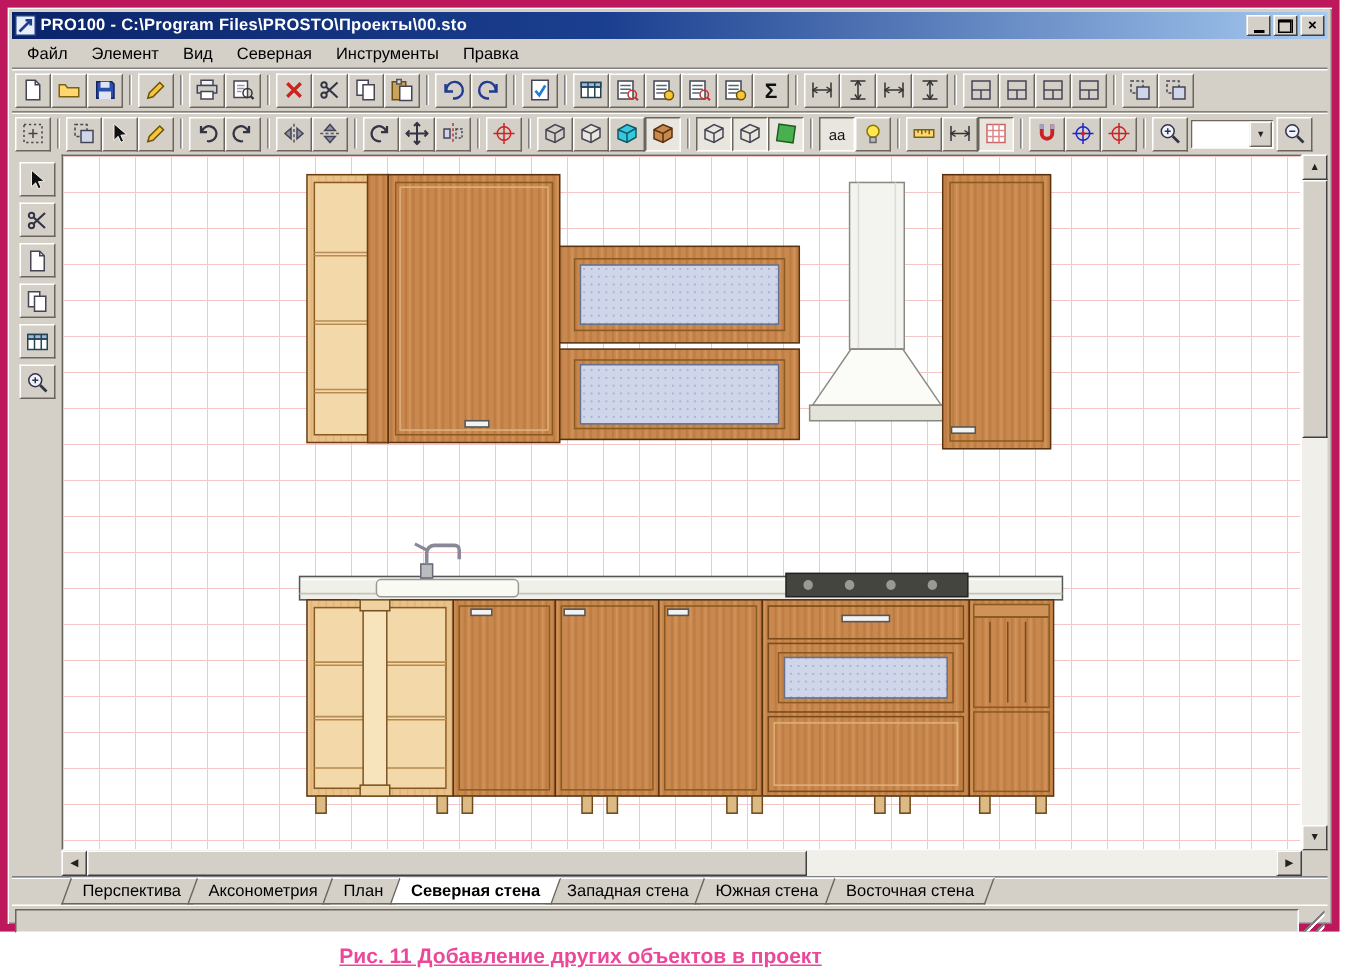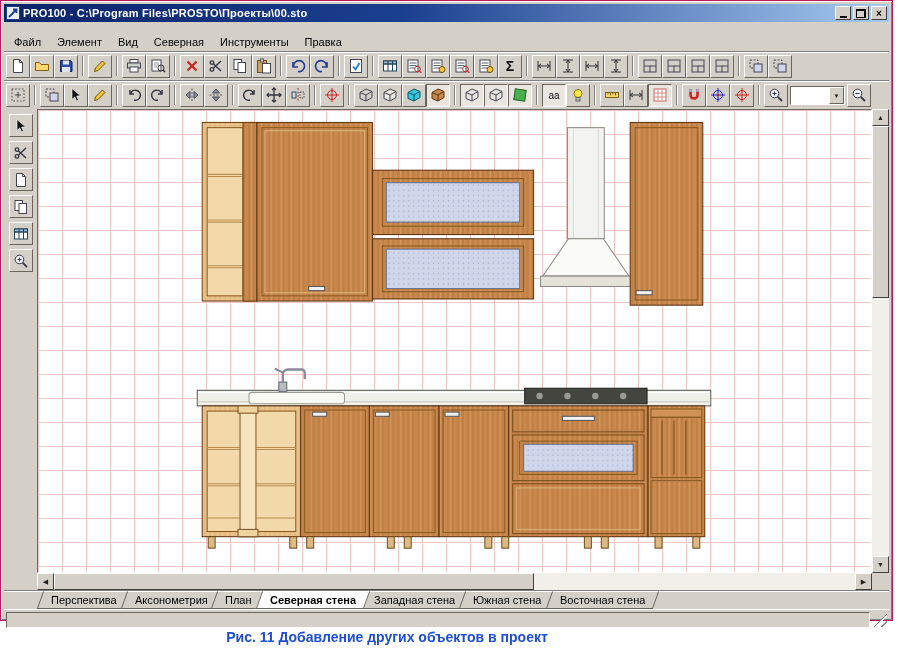--- a/index.html
+++ b/index.html
@@ -1,33 +1,33 @@
 <!DOCTYPE html>
 <html><head>
 <meta charset="utf-8">
 <style>
 *{box-sizing:border-box;margin:0;padding:0;}
 html,body{width:897px;height:651px;background:#fff;font-family:"Liberation Sans",sans-serif;}
 #stage{position:relative;width:897px;height:651px;background:#fff;overflow:hidden;}
 
 
 .window{position:absolute;left:0;top:0;width:893px;height:621px;background:#d4d0c8;
-  border:1px solid #be185d;box-shadow:inset 1px 1px 0 #fff,inset -1px -1px 0 #808080;padding:3px;}
+  border:5px solid #be185d;box-shadow:inset 1px 1px 0 #fff,inset -1px -1px 0 #808080;padding:3px;}
 .titlebar{height:18px;background:linear-gradient(90deg,#0a246a 0%,#1b3f8f 45%,#a6caf0 100%);
   display:flex;align-items:center;padding:0 2px;color:#fff;}
 .appicon{width:14px;height:14px;margin-right:3px;flex:0 0 auto;}
 .titlebar .title{font-size:11px;font-weight:bold;flex:1;white-space:nowrap;overflow:hidden;letter-spacing:.2px;}
 .tb-ctrl{width:16px;height:14px;background:#d4d0c8;border:1px solid;border-color:#fff #404040 #404040 #fff;
   margin-left:2px;font-size:10px;line-height:11px;text-align:center;color:#000;font-weight:bold;padding:0;}
 .btn-min i{display:block;width:7px;height:8px;margin:2px auto 0;border-bottom:2px solid #000;}
 .btn-restore i{position:relative;display:block;width:10px;height:9px;margin:1px auto 0;}
 .btn-restore i::before{content:"";position:absolute;right:0;top:0;width:7px;height:6px;border:1px solid #000;border-top-width:2px;}
 .btn-restore i::after{content:"";position:absolute;left:0;bottom:0;width:7px;height:6px;border:1px solid #000;border-top-width:2px;background:#d4d0c8;}
 
-.menubar{height:19px;display:flex;align-items:center;font-size:11px;padding-left:2px;margin-top:10px;}
+.menubar{height:19px;display:flex;align-items:center;font-size:11px;padding-left:2px;}
 .menuitem{padding:2px 8px;color:#000;}
 
 .toolbar{display:flex;align-items:center;height:29px;border-top:1px solid #808080;box-shadow:inset 0 1px 0 #fff;padding:0 2px;}
 .tbtn{width:24px;height:23px;background:#d4d0c8;border:1px solid;border-color:#fff #6a665e #6a665e #fff;
   display:inline-flex;align-items:center;justify-content:center;padding:0;flex:0 0 auto;}
 .tbtn.pressed{border-color:#6a665e #fff #fff #6a665e;background:#e9e6df;}
 .ic{width:16px;height:16px;display:block;}
 .tbsep{width:2px;height:20px;margin:0 4px;border-left:1px solid #808080;border-right:1px solid #fff;flex:0 0 auto;}
 .zoombox{display:inline-flex;height:19px;background:#fff;border:1px solid;border-color:#6a665e #fff #fff #6a665e;margin:0 2px;flex:0 0 auto;}
 .zoombox input{width:38px;border:0;outline:0;font-size:11px;font-family:"Liberation Sans",sans-serif;padding:0 2px;}
@@ -55,21 +55,21 @@
 .tab{height:18px;transform:skewX(-20deg);background:#d4d0c8;border:1px solid #6a665e;border-top:1px solid #fff;
   margin-left:-4px;padding:0 10px;display:flex;align-items:center;}
 .tab>span{transform:skewX(20deg);font-size:11px;white-space:nowrap;color:#000;}
 .tab.active{background:#fff;z-index:2;border-top-color:#fff;}
 .tab.active>span{font-weight:bold;}
 .statusbar{height:20px;display:flex;align-items:center;border-top:1px solid #fff;padding:1px 2px;}
 .statuspanel{flex:1;height:16px;border:1px solid;border-color:#6a665e #fff #fff #6a665e;background:#d4d0c8;}
 .grip{width:14px;height:14px;margin-left:3px;background:
   linear-gradient(135deg,transparent 0 50%,#808080 50% 57%,#fff 57% 64%,transparent 64% 78%,#808080 78% 85%,#fff 85% 92%,transparent 92%);}
 
-.caption{position:absolute;left:0;width:774px;top:629px;text-align:center;font-size:14px;font-weight:bold;color:#1d4ed8;}
+.caption{position:absolute;left:0;width:774px;top:629px;text-align:center;font-size:14px;font-weight:bold;color:#ec4899;text-decoration:underline;}
 </style>
 </head>
 <body>
 
 <svg width="0" height="0" style="position:absolute" aria-hidden="true">
 <defs>
 <pattern id="dots" width="5" height="5" patternUnits="userSpaceOnUse">
         <rect width="5" height="5" fill="#cfd6ea"></rect>
         <circle cx="2.5" cy="2.5" r="0.6" fill="#9aa6cc"></circle>
       </pattern>

